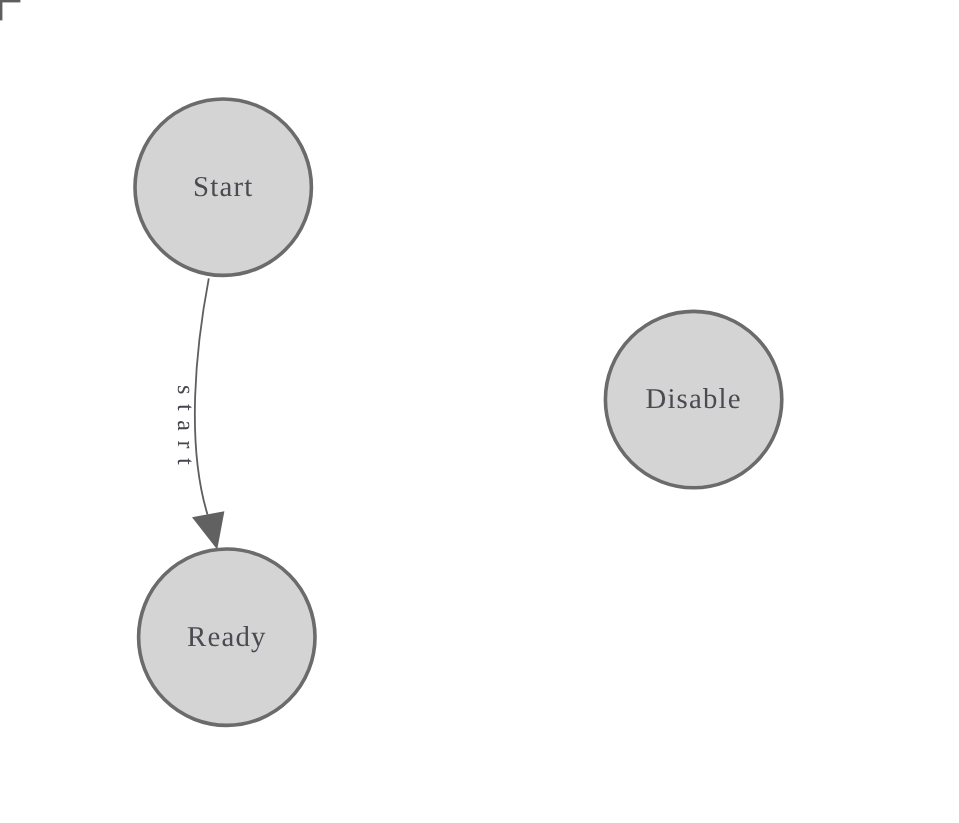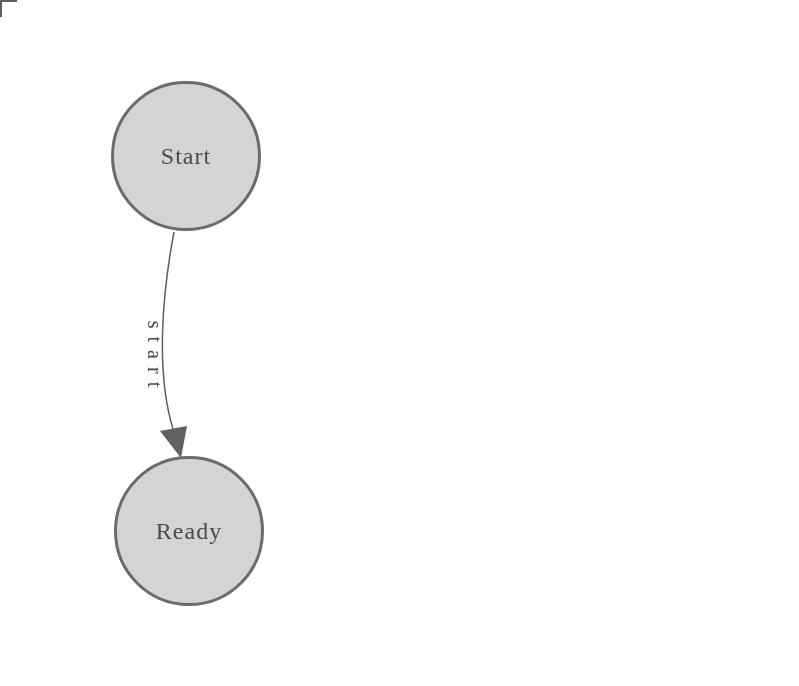--- a/index.html
+++ b/index.html
@@ -78,16 +78,19 @@
   </svg>
 
   <div class="state-node node-start">
     <span class="state-label">Start</span>
   </div>
 
   <div class="state-node node-ready">
     <span class="state-label">Ready</span>
   </div>
 
+  <div class="state-node node-disable">
+    <span class="state-label">Disable</span>
+  </div>
 
   <div class="edge-label">start</div>
 
 </div>
 
 </body></html>

